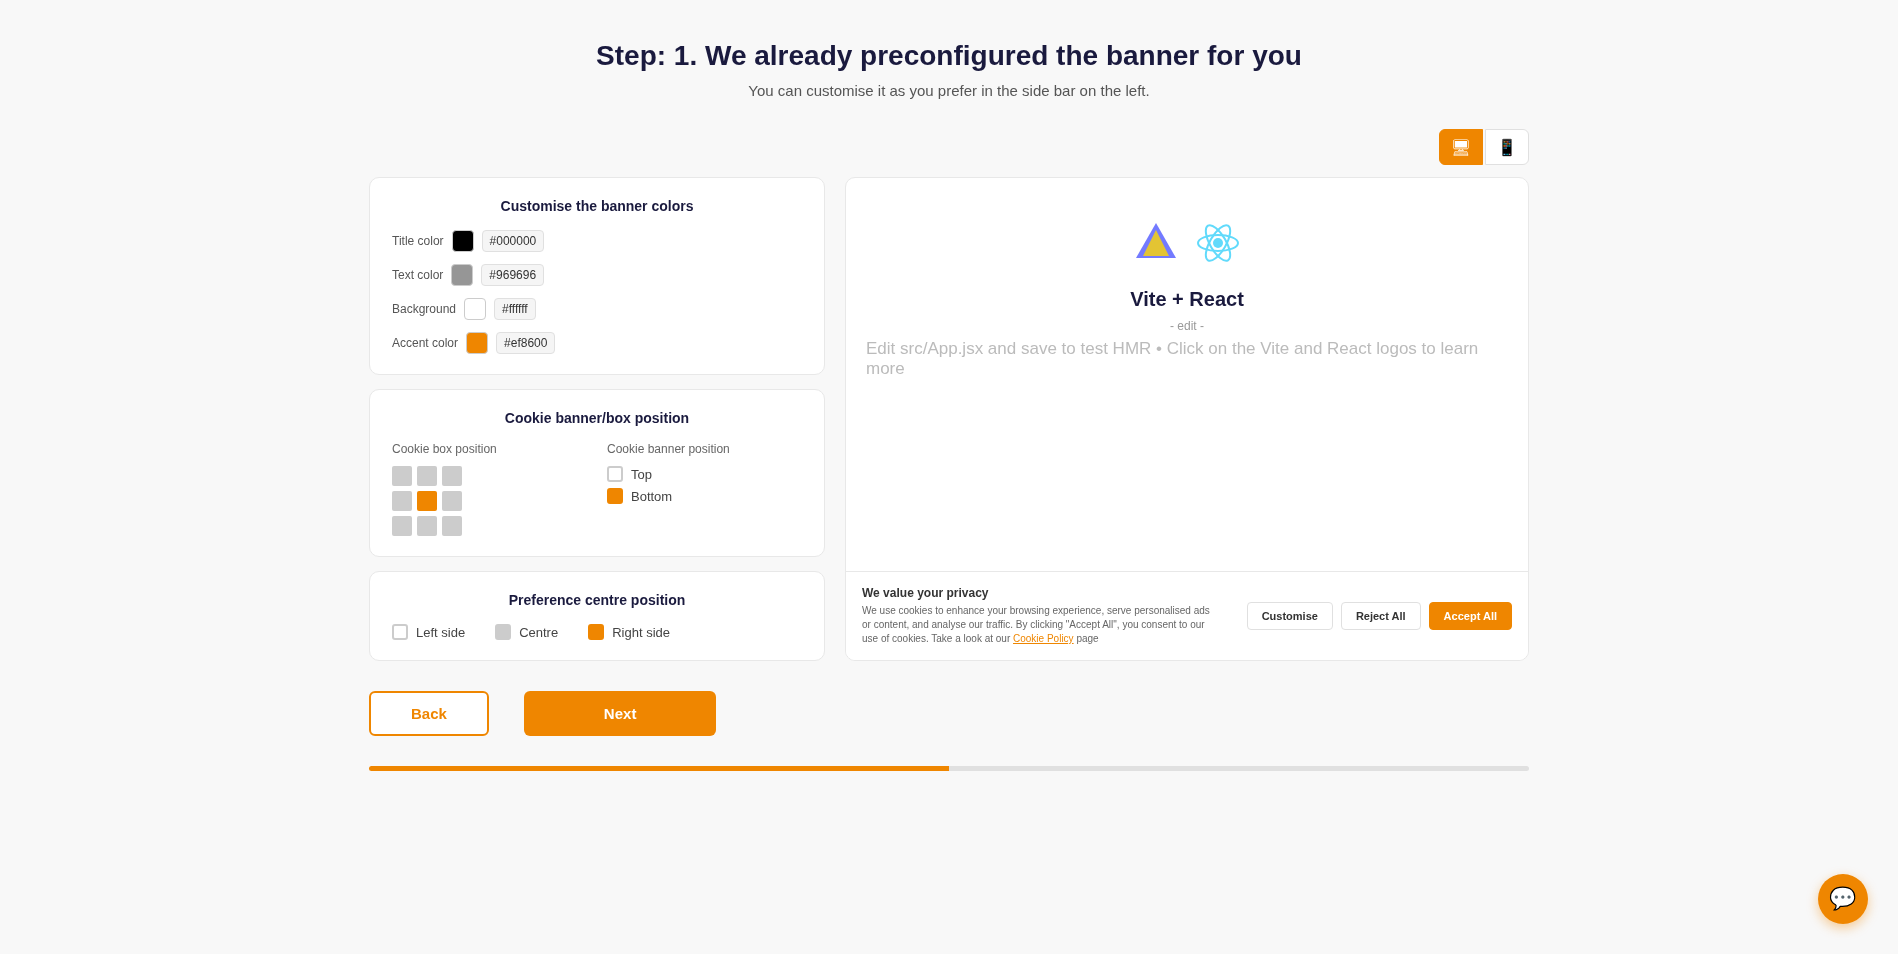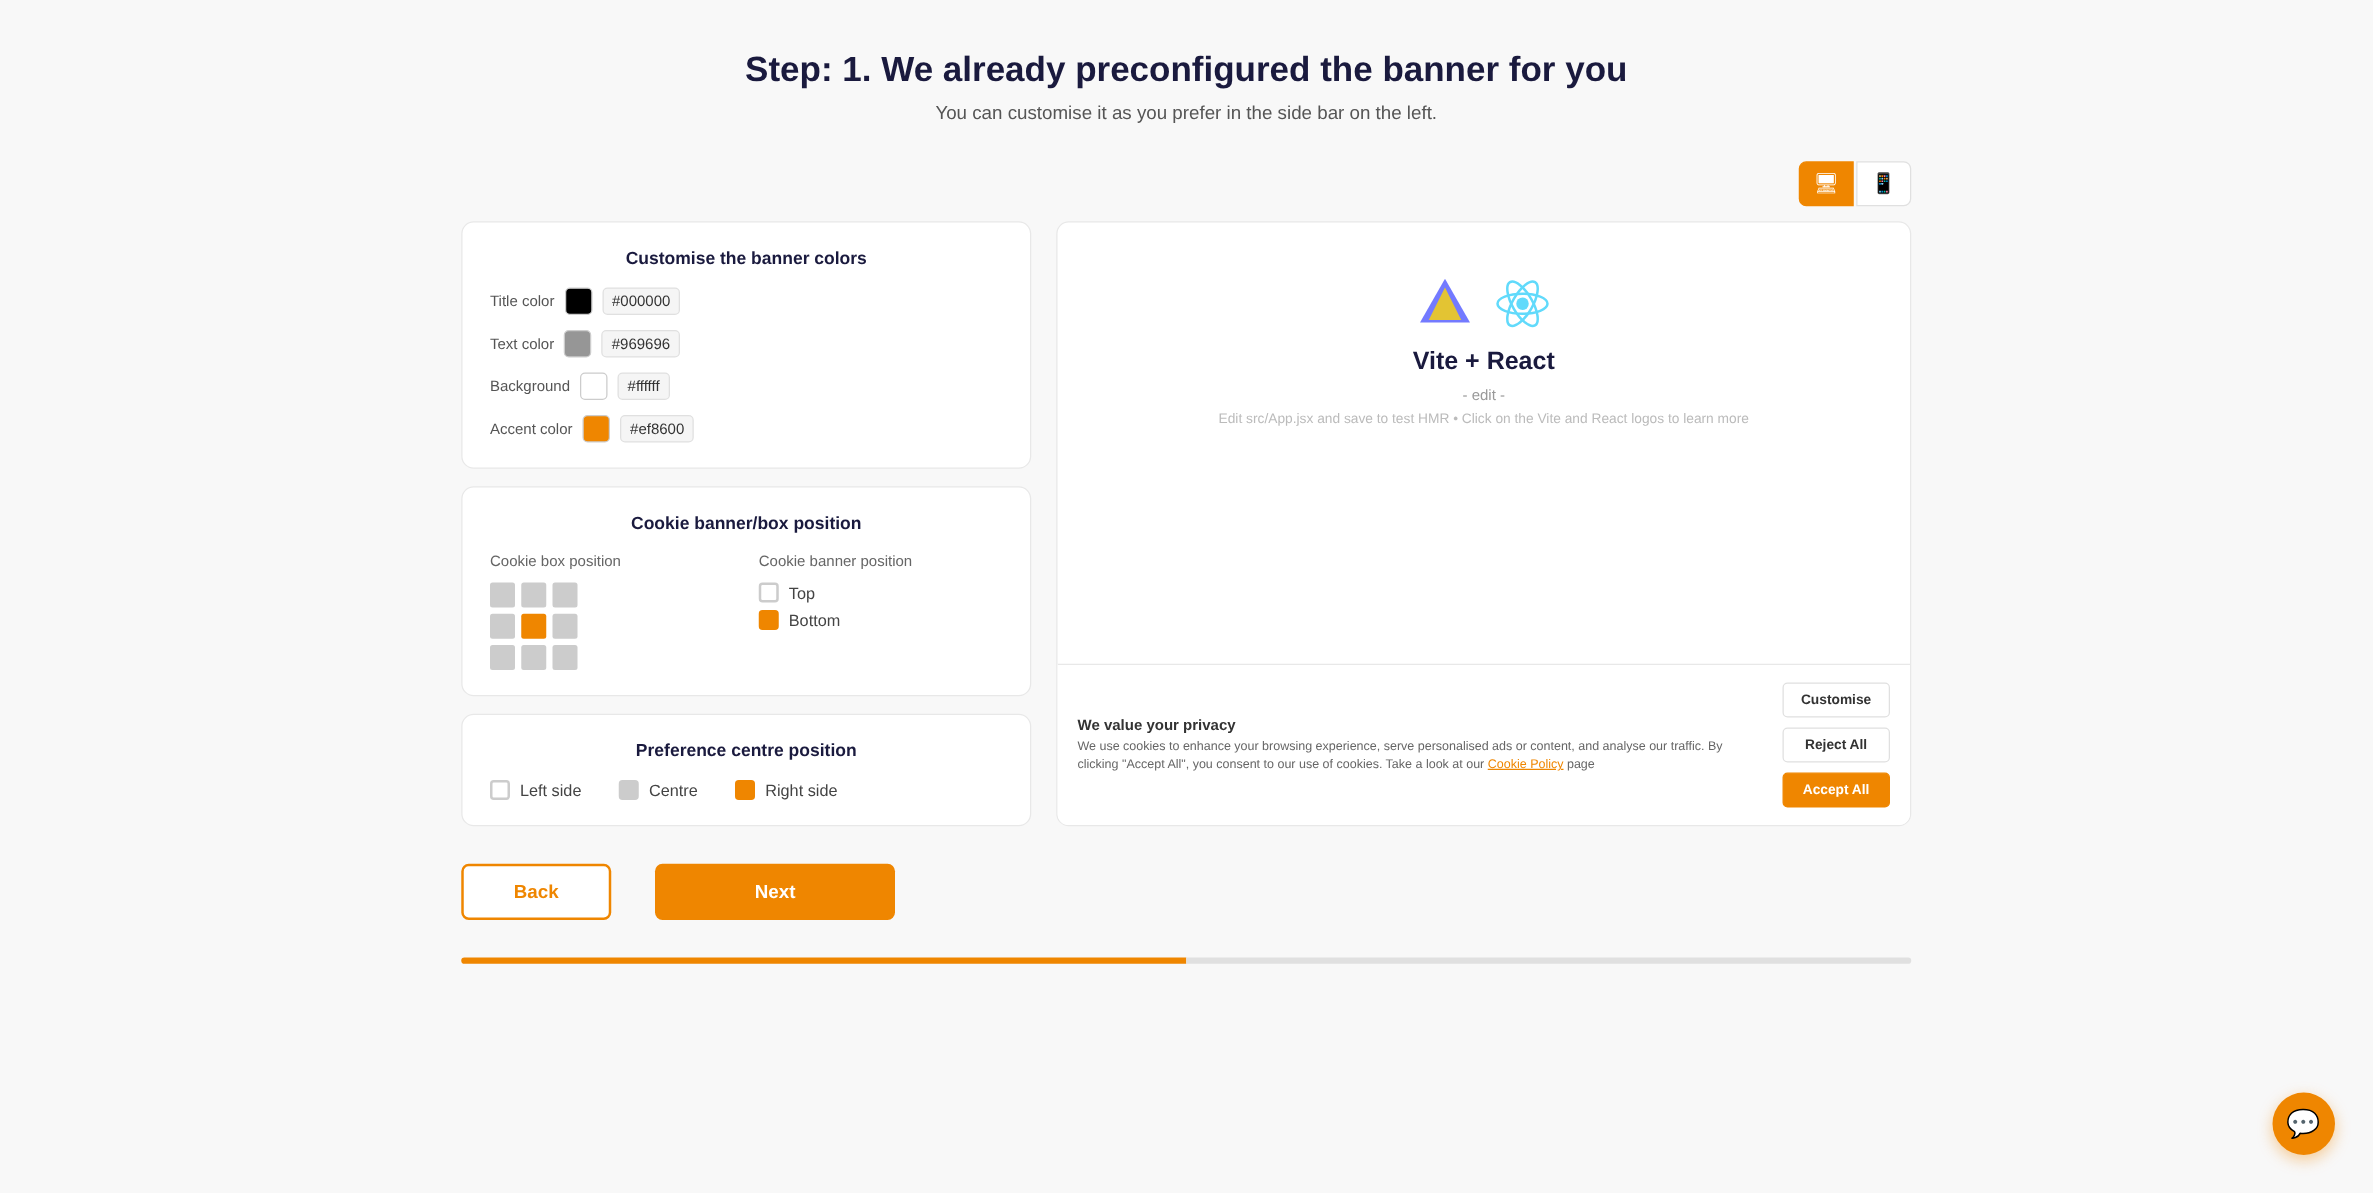--- a/index.html
+++ b/index.html
@@ -229,30 +229,31 @@
     .logo-react {
       width: 50px;
       height: 50px;
     }
 
     .preview-title {
       font-size: 20px;
       font-weight: 600;
       color: #1a1a3e;
       margin-bottom: 8px;
+      margin-top: 10px;
     }
 
     .preview-subtext {
       font-size: 12px;
       color: #999;
       margin-bottom: 6px;
     }
 
     .preview-subtext2 {
-      font-size: 11px;
+      font-size: 17px;
       color: #bbb;
       margin-bottom: 16px;
     }
 
     .cookie-banner {
       position: absolute;
       bottom: 0;
       left: 0;
       right: 0;
       background: #fff;
@@ -283,21 +284,20 @@
 
     .cookie-body a {
       color: #ef8600;
       text-decoration: underline;
     }
 
     .cookie-buttons {
       display: flex;
       gap: 8px;
       flex-shrink: 0;
-      flex-direction: column;
     }
 
     .cookie-btn {
       padding: 7px 14px;
       border-radius: 4px;
       font-size: 11px;
       font-weight: 600;
       cursor: pointer;
       border: 1px solid #e0e0e0;
       background: #fff;

